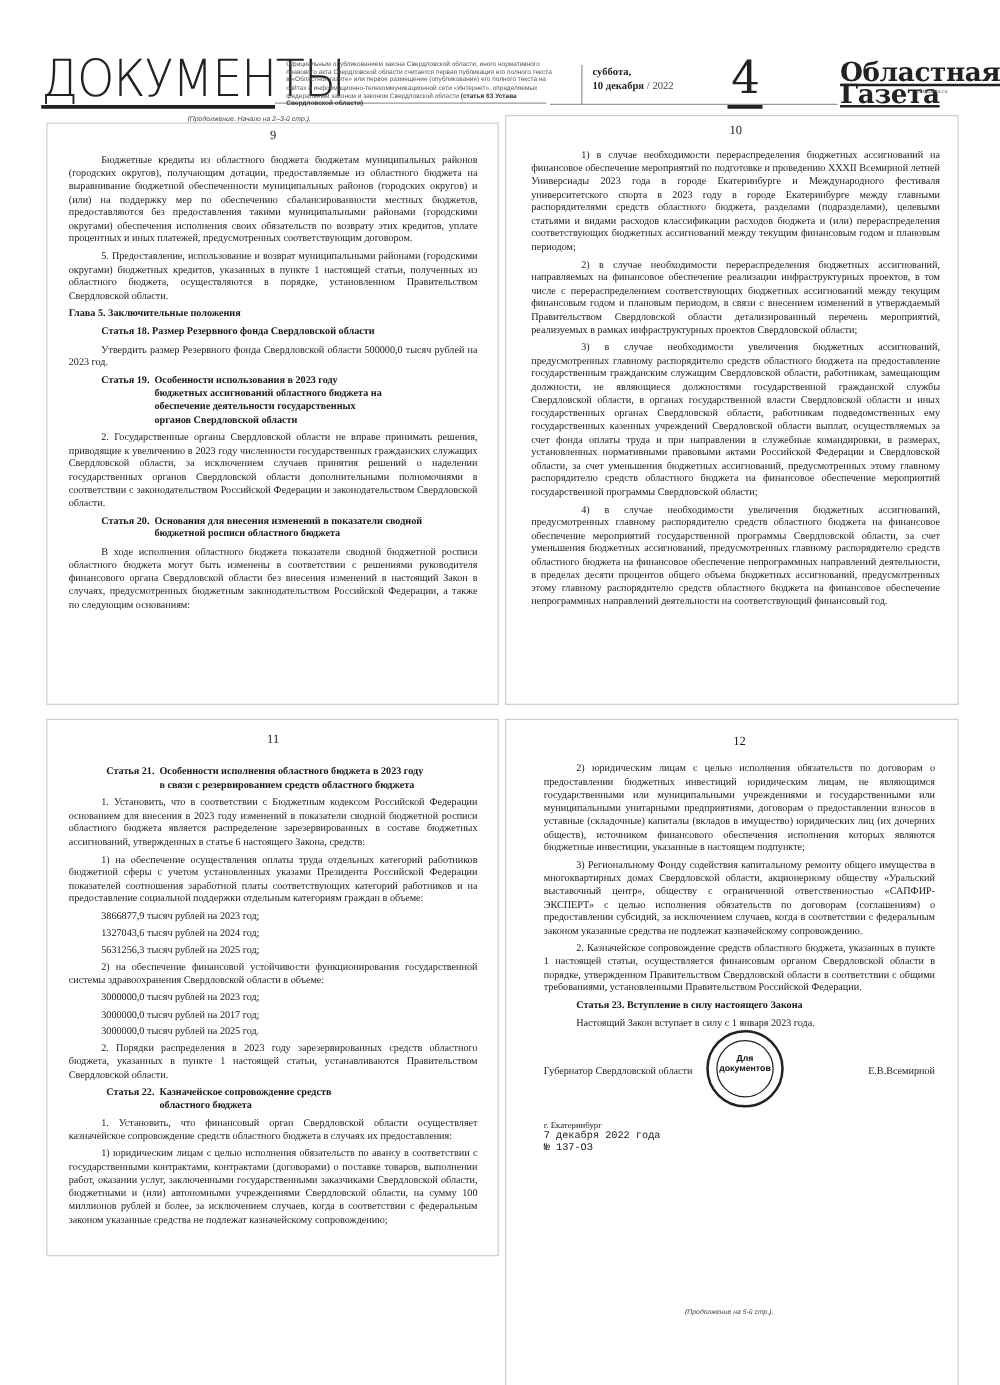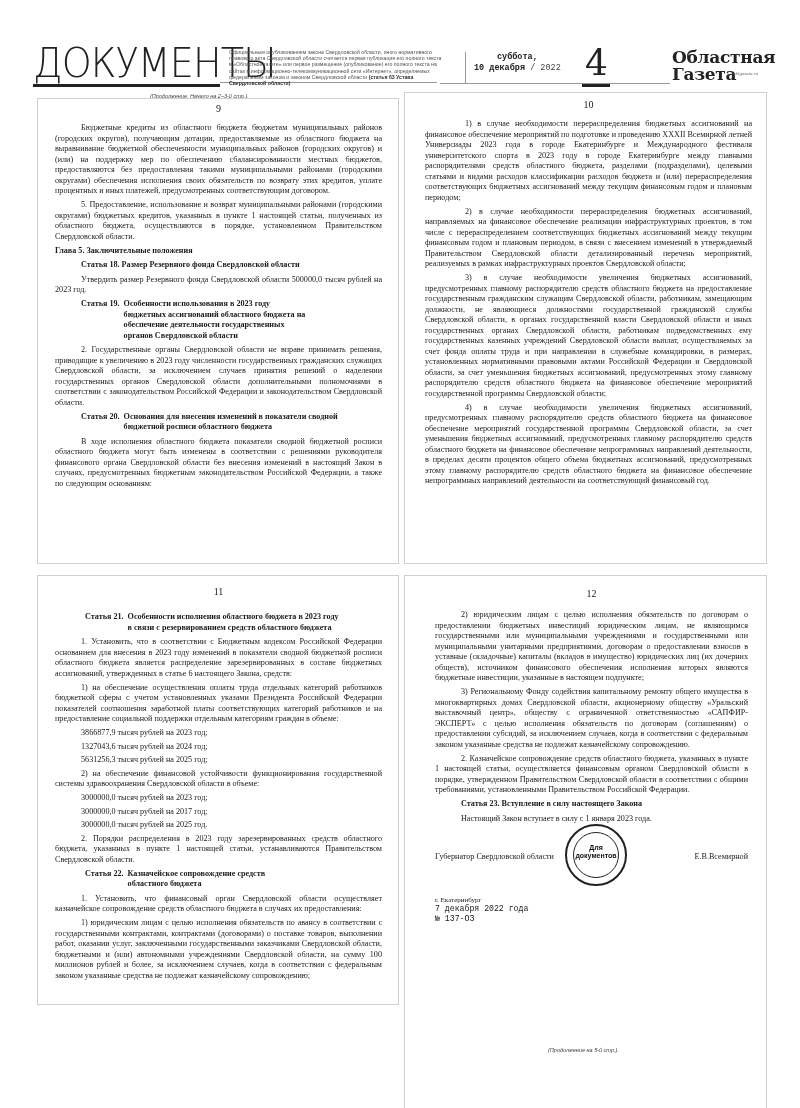--- a/index.html
+++ b/index.html
@@ -6,25 +6,25 @@
   body { width:800px; height:1108px; position:relative; overflow:hidden; font-family:"Liberation Serif", serif; color:#1a1a1a; }
 
   
   .hdr-title { position:absolute; left:33px; top:43px; font-family:"DejaVu Sans", sans-serif; font-size:41px; line-height:40px; letter-spacing:-1px; color:#222; font-weight:300; transform:scaleX(0.93); transform-origin:left top; }
   .hdr-title-underline { position:absolute; left:33px; top:84px; width:187px; height:3px; background:#222; }
   .hdr-rule { position:absolute; left:220px; top:82px; width:217px; height:1px; background:#999; }
   .hdr-desc { position:absolute; left:229px; top:49px; width:215px; font-family:"Liberation Sans", sans-serif; font-size:5.2px; line-height:6.2px; color:#555; }
   .hdr-desc b { color:#333; }
   .hdr-vsep { position:absolute; left:465px; top:52px; width:1px; height:32px; background:#999; }
   .hdr-rule2 { position:absolute; left:440px; top:83px; width:230px; height:1px; background:#999; }
-  .hdr-date { position:absolute; left:474px; top:52px; font-family:Liberation Mono, monospace; font-size:8.5px; line-height:11px; font-weight:bold; color:#222;text-align:center; }
+  .hdr-date { position:absolute; left:474px; top:52px; font-family:Liberation Serif, serif; font-size:8.5px; line-height:11px; font-weight:bold; color:#222; }
   .hdr-date .yr { font-weight:normal; color:#444; }
   .hdr-page { position:absolute; left:585px; top:44px; font-family:"DejaVu Serif", serif; font-size:36px; line-height:38px; color:#222; }
   .hdr-page-ul { position:absolute; left:582px; top:84px; width:28px; height:3px; background:#222; }
-  .hdr-brand { position:absolute; left:672px; top:49px; font-family:"DejaVu Serif", serif; font-weight:bold; font-size:17px; line-height:17px; color:#222; letter-spacing:-0.3px; }
+  .hdr-brand { position:absolute; left:672px; top:49px; font-family:"DejaVu Serif", serif; font-weight:bold; font-size:21px; line-height:17px; color:#222; letter-spacing:-0.3px;text-decoration:underline; }
   .hdr-url { position:absolute; left:733px; top:71px; font-family:"Liberation Serif", serif; font-style:italic; font-size:5px; color:#666; }
 
   .cont-note { position:absolute; font-family:"Liberation Sans", sans-serif; font-style:italic; font-size:5.5px; color:#444; }
 
   
   .panel { position:absolute; border:1px solid #cfcfcf; background:#fff; box-sizing:border-box; }
   .pg-num { text-align:center; font-size:10px; line-height:12px; margin-bottom:4px; }
   .txt { font-size:8.15px; line-height:10.5px; text-align:justify; }
   .txt p { margin:0 0 3.5px 0; text-indent:26px; }
   .txt p.amt { margin-bottom:3px; }

